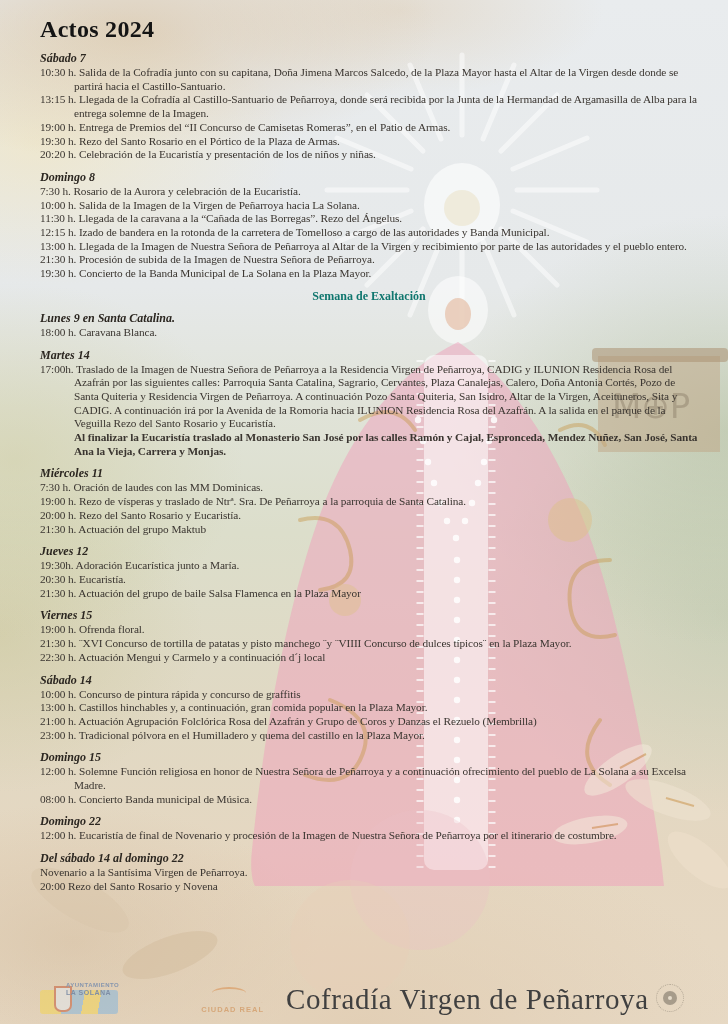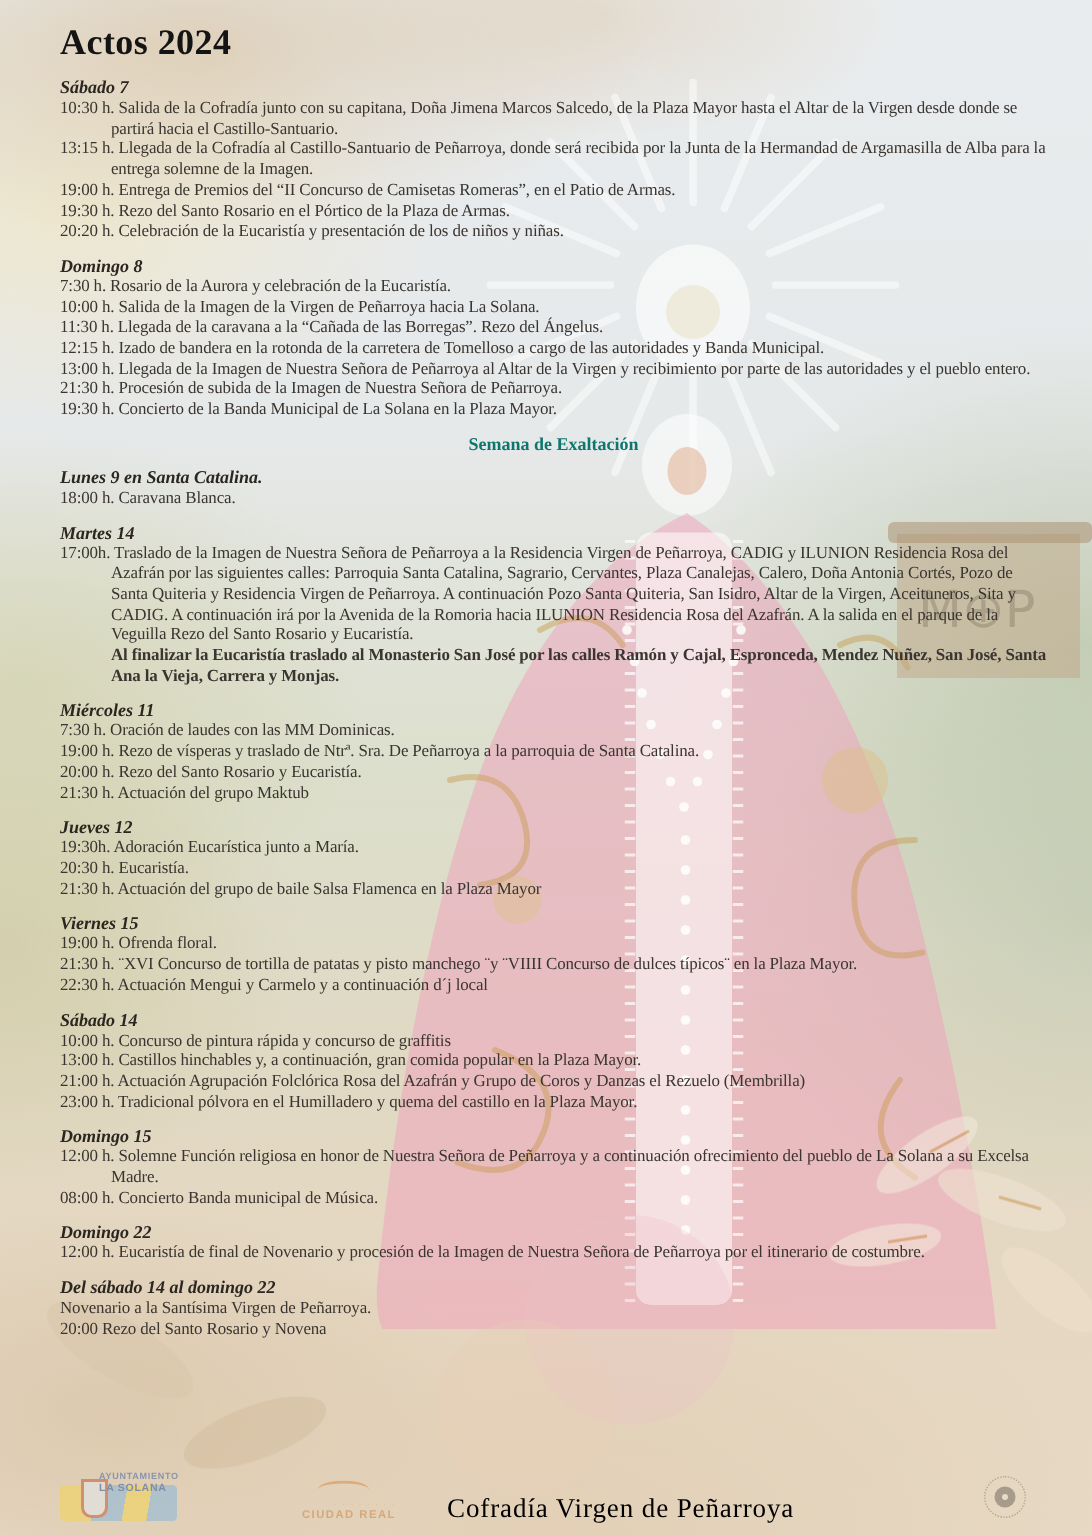--- a/index.html
+++ b/index.html
@@ -25,21 +25,21 @@
   svg.bg-art{position:absolute;inset:0;}
   .content{position:absolute;inset:0;padding:8px 30px 0 40px;}
   h1.title{text-align:left;font-size:24px;font-weight:bold;color:#141414;margin:8px 0 4px;letter-spacing:.3px;}
   section.day-section{margin-top:8px;}
   h3.day{font-size:12px;font-style:italic;font-weight:bold;color:#2b2620;margin:0 0 1px;line-height:14px;}
   p.event{margin:0;font-size:11.3px;line-height:13.7px;color:#3a3530;padding-left:34px;text-indent:-34px;letter-spacing:-0.1px;}
   p.event.cont{text-indent:0;font-weight:bold;}
   .center-heading{text-align:center;font-weight:bold;font-size:12px;line-height:14px;color:#0f766e;margin:8px 0 0;}
   
   .footer{position:absolute;left:0;right:0;bottom:0;height:56px;}
-  .brand{position:absolute;left:298px;bottom:8px;font-size:18px;color:#000000;letter-spacing:.6px;}
+  .brand{position:absolute;left:286px;bottom:8px;font-size:29px;color:#404040;letter-spacing:.6px;}
   .logo-solana{position:absolute;left:40px;bottom:4px;width:80px;height:40px;opacity:.5;}
   .logo-solana .flag{position:absolute;left:0;top:10px;width:78px;height:24px;
     background:linear-gradient(100deg,#f4d34a 0 30%,#7fb4e0 30% 55%,#f4d34a 55% 75%,#7fb4e0 75%);
     border-radius:3px;}
   .logo-solana .shield{position:absolute;left:14px;top:6px;width:14px;height:22px;background:#e2e9f2;border:2px solid #c2502d;border-radius:0 0 7px 7px;}
   .logo-solana .txt{position:absolute;left:26px;top:2px;font-family:"Liberation Sans",sans-serif;font-size:6px;font-weight:bold;color:#2d5fa8;line-height:7px;letter-spacing:.5px;}
   .logo-solana .txt .row2{color:#1d4f96;font-size:7px;}
   .logo-cr{position:absolute;left:194px;bottom:10px;width:70px;text-align:right;opacity:.55;font-family:"Liberation Sans",sans-serif;}
   .logo-cr .arch{width:34px;height:10px;margin:0 auto 1px;border-top:2px solid #d98f4f;border-radius:50% 50% 0 0;}
   .logo-cr .tiny{font-size:4px;letter-spacing:1.5px;color:#caa06a;}

